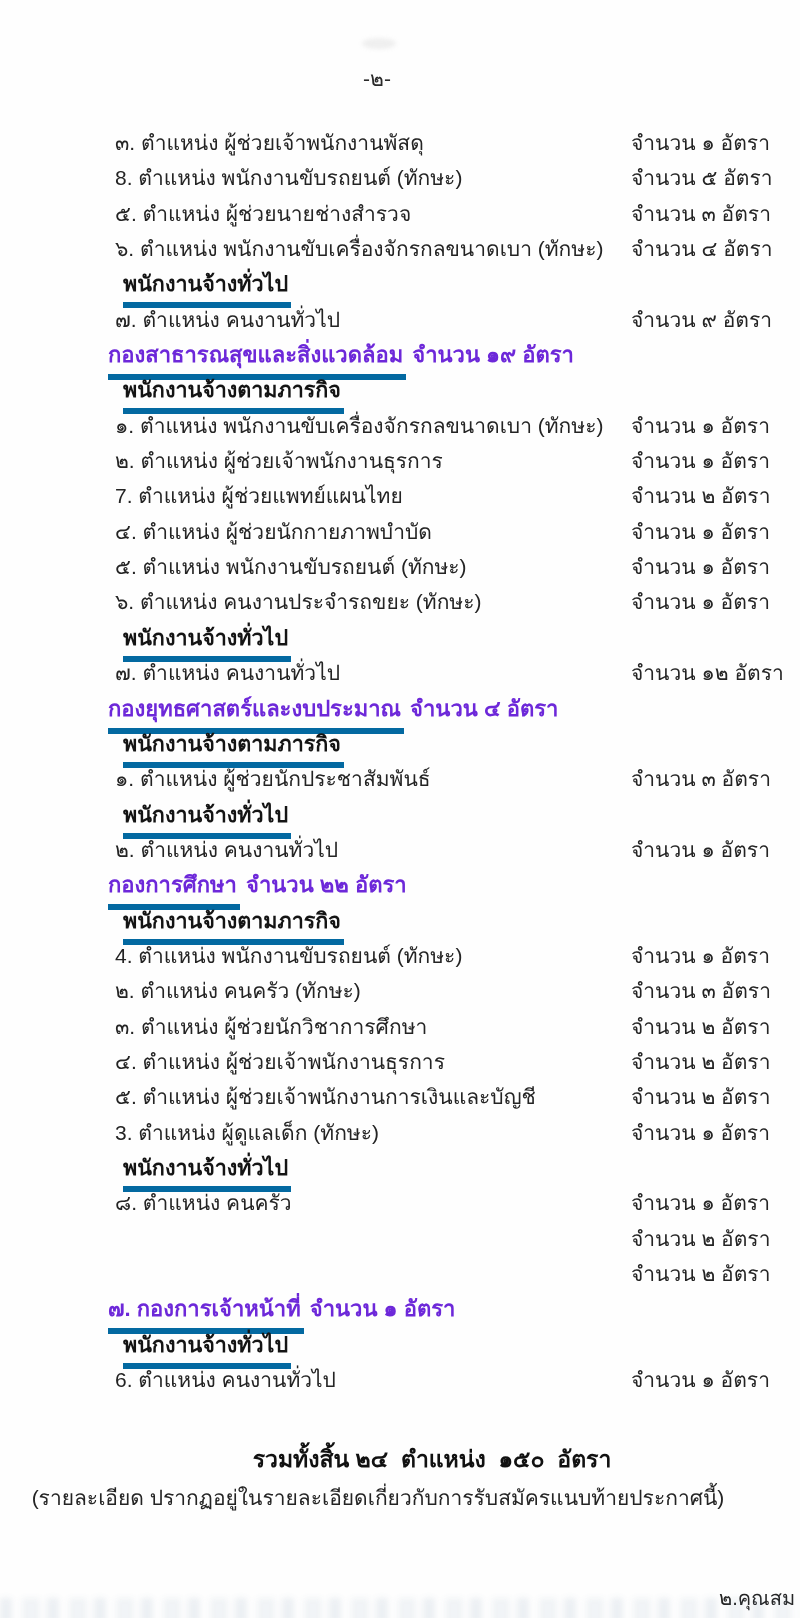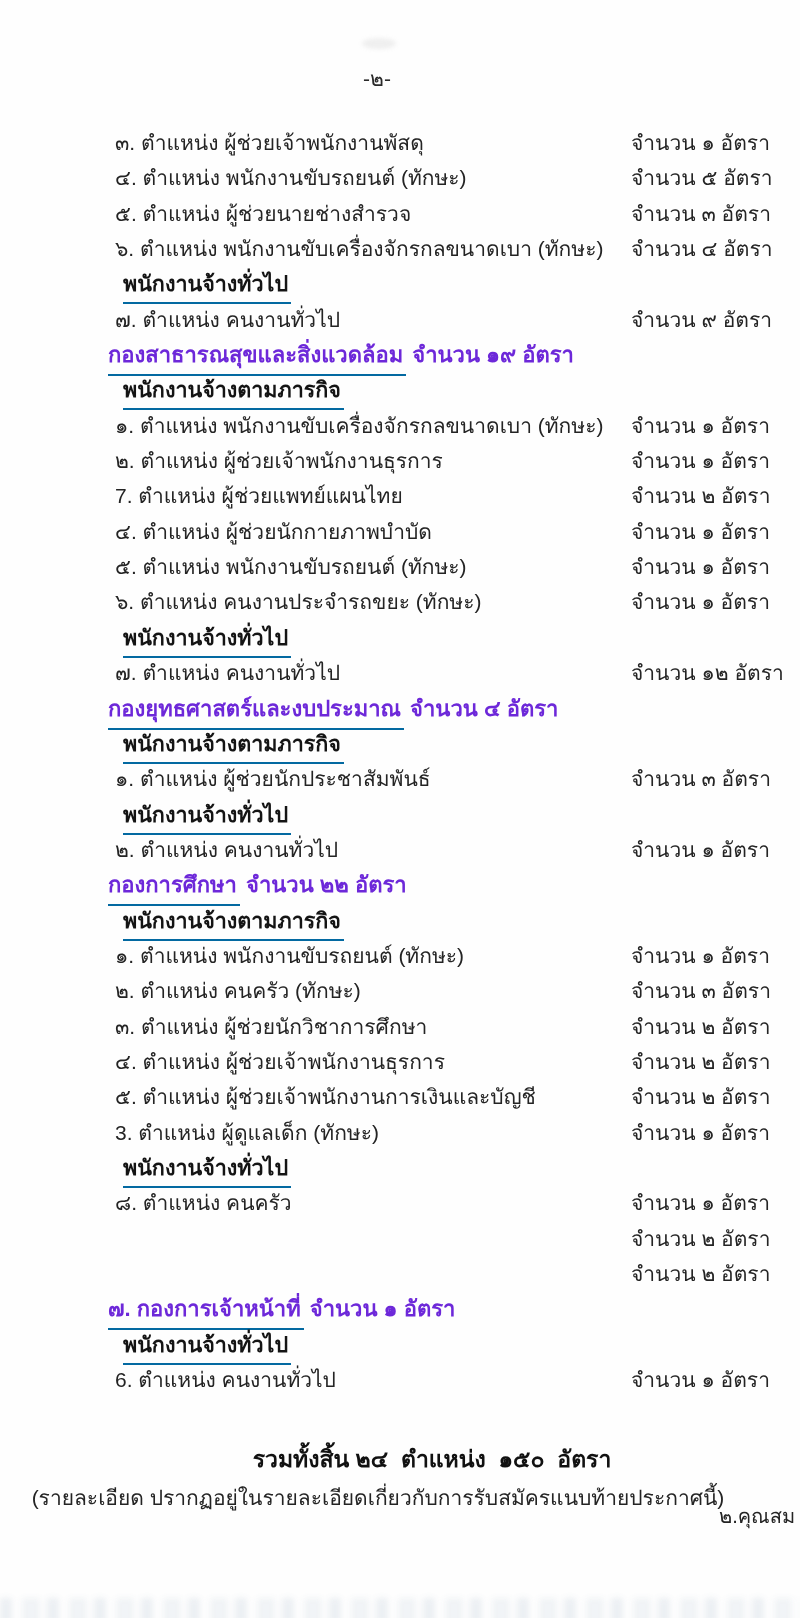--- a/index.html
+++ b/index.html
@@ -48,21 +48,21 @@
     white-space: nowrap;
     font-size: 21px;
   }
   .row.item .item-text { position: absolute; left: 115px; color: #242424; }
   .row.item .item-count { position: absolute; left: 631px; color: #242424; }
   .row.subheading { padding-left: 123px; font-weight: 700; color: #141414; font-size: 21.5px; }
   .row.section { padding-left: 108px; font-weight: 700; color: #6d28d9; font-size: 22px; }
   .underlined {
     display: inline-block;
     line-height: normal;
-    border-bottom: 2px solid #0369a1;
+    border-bottom: 6px solid #0369a1;
     padding-bottom: 2px;
     padding-right: 3px;
   }
   .sec-suffix { font-weight: 700; }
   .total-line {
     position: absolute;
     top: 1441px;
     left: 0;
     width: 100%;
     text-align: center;
@@ -77,21 +77,21 @@
     top: 1481px;
     left: 0;
     width: 100%;
     text-align: center;
     transform: translateX(-22px);
     font-size: 21px;
     color: #242424;
   }
   .edge-text {
     position: absolute;
-    top: 1500px;
+    top: 1582px;
     left: 719px;
     font-size: 20px;
     color: #242424;
     white-space: nowrap;
   }
   .bottom-band {
     position: absolute;
     bottom: -6px;
     left: 0;
     width: 100%;
@@ -111,21 +111,21 @@
 
 <div class="page">
   <div class="smudge"></div>
   <div class="page-number">-๒-</div>
   <div class="rows">
       <div class="row item">
         <span class="item-text">๓. ตำแหน่ง ผู้ช่วยเจ้าพนักงานพัสดุ</span>
         <span class="item-count">จำนวน ๑ อัตรา</span>
       </div>
       <div class="row item">
-        <span class="item-text">๔. ตำแหน่ง พนักงานขับรถยนต์ (ทักษะ)</span>
+        <span class="item-text">8. ตำแหน่ง พนักงานขับรถยนต์ (ทักษะ)</span>
         <span class="item-count">จำนวน ๕ อัตรา</span>
       </div>
       <div class="row item">
         <span class="item-text">๕. ตำแหน่ง ผู้ช่วยนายช่างสำรวจ</span>
         <span class="item-count">จำนวน ๓ อัตรา</span>
       </div>
       <div class="row item">
         <span class="item-text">๖. ตำแหน่ง พนักงานขับเครื่องจักรกลขนาดเบา (ทักษะ)</span>
         <span class="item-count">จำนวน ๔ อัตรา</span>
       </div>
@@ -172,21 +172,21 @@
         <span class="item-count">จำนวน ๓ อัตรา</span>
       </div>
       <div class="row subheading"><span class="underlined">พนักงานจ้างทั่วไป</span></div>
       <div class="row item">
         <span class="item-text">๒. ตำแหน่ง คนงานทั่วไป</span>
         <span class="item-count">จำนวน ๑ อัตรา</span>
       </div>
       <div class="row section"><span class="underlined">กองการศึกษา</span><span class="sec-suffix"> จำนวน ๒๒ อัตรา</span></div>
       <div class="row subheading"><span class="underlined">พนักงานจ้างตามภารกิจ</span></div>
       <div class="row item">
-        <span class="item-text">๑. ตำแหน่ง พนักงานขับรถยนต์ (ทักษะ)</span>
+        <span class="item-text">4. ตำแหน่ง พนักงานขับรถยนต์ (ทักษะ)</span>
         <span class="item-count">จำนวน ๑ อัตรา</span>
       </div>
       <div class="row item">
         <span class="item-text">๒. ตำแหน่ง คนครัว (ทักษะ)</span>
         <span class="item-count">จำนวน ๓ อัตรา</span>
       </div>
       <div class="row item">
         <span class="item-text">๓. ตำแหน่ง ผู้ช่วยนักวิชาการศึกษา</span>
         <span class="item-count">จำนวน ๒ อัตรา</span>
       </div>

